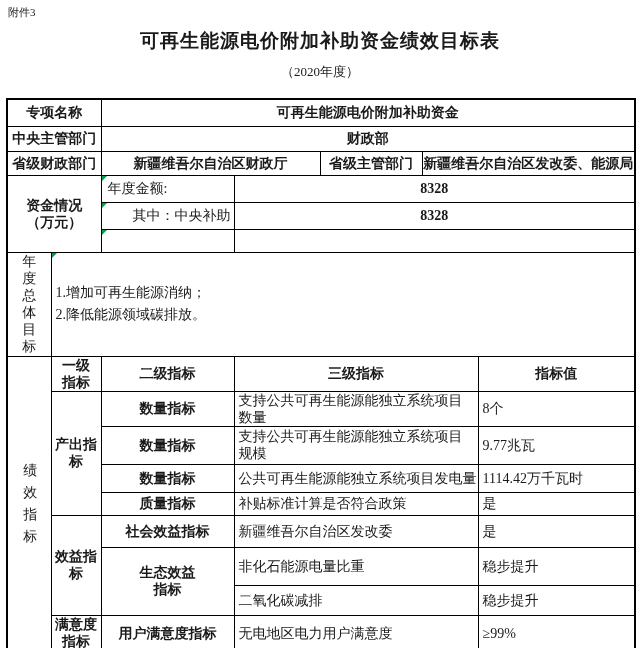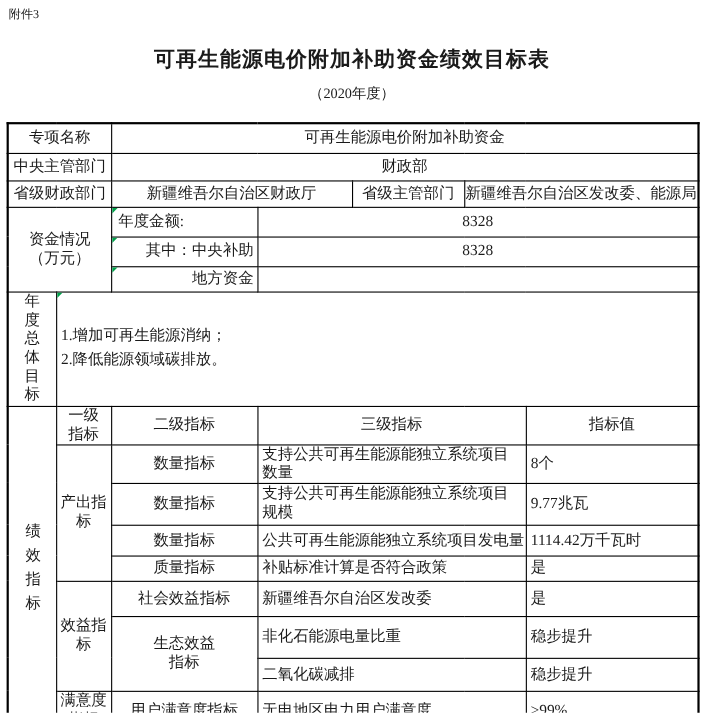--- a/index.html
+++ b/index.html
@@ -3,32 +3,32 @@
 <meta charset="utf-8">
 <style>
   html,body{margin:0;padding:0;}
   body{
     width:640px;height:648px;background:#ffffff;
     font-family:"Liberation Serif","DejaVu Serif",serif;
     color:#1a1a1a;overflow:hidden;
   }
   .page{padding:4px 6px 0 6px;}
   .attachment{font-size:11px;padding:1px 0 0 2px;}
-  .title{text-align:center;font-size:19px;font-weight:bold;margin-top:21px;letter-spacing:1px;}
+  .title{text-align:center;font-size:19px;font-weight:bold;margin-top:8px;letter-spacing:1px;}
   .subtitle{text-align:center;font-size:13px;margin-top:9px;}
   table.doc{
     margin-top:17px;border-collapse:collapse;table-layout:fixed;
     width:628px;border:2px solid #000;
   }
   td{
     border:1px solid #000;vertical-align:middle;
     font-size:14px;line-height:17px;padding:0;
     overflow:hidden;
   }
-  .c{text-align:center;}
+  .c{text-align:center;font-weight:bold;}
   .l{text-align:left;padding-left:4px;padding-right:2px;}
   .nw{white-space:nowrap;}
   .pre{white-space:pre-line;margin-top:30px;}
   .rel{position:relative;}
   
   .vert{text-align:center;}
   .vtxt{display:inline-block;width:16px;word-break:break-all;text-align:center;}
   .v6{line-height:17px;}
   .v4{line-height:22px;text-align:right;}
   
@@ -92,21 +92,20 @@
     <tr style="height:27px">
       <td class="rel">
         <span class="tri"></span>
         <div class="ta-r">其中：中央补助</div>
       </td>
       <td colspan="4" class="c">8328</td>
     </tr>
     <tr style="height:23px">
       <td class="rel">
         <span class="tri"></span>
-        <div class="ta-r">地方资金</div>
       </td>
       <td colspan="4" class="c"></td>
     </tr>
 
     <tr style="height:104px">
       <td class="vert">
         <span class="vtxt v6">年度总体目标</span>
       </td>
       <td colspan="6" class="rel">
         <span class="tri"></span>

